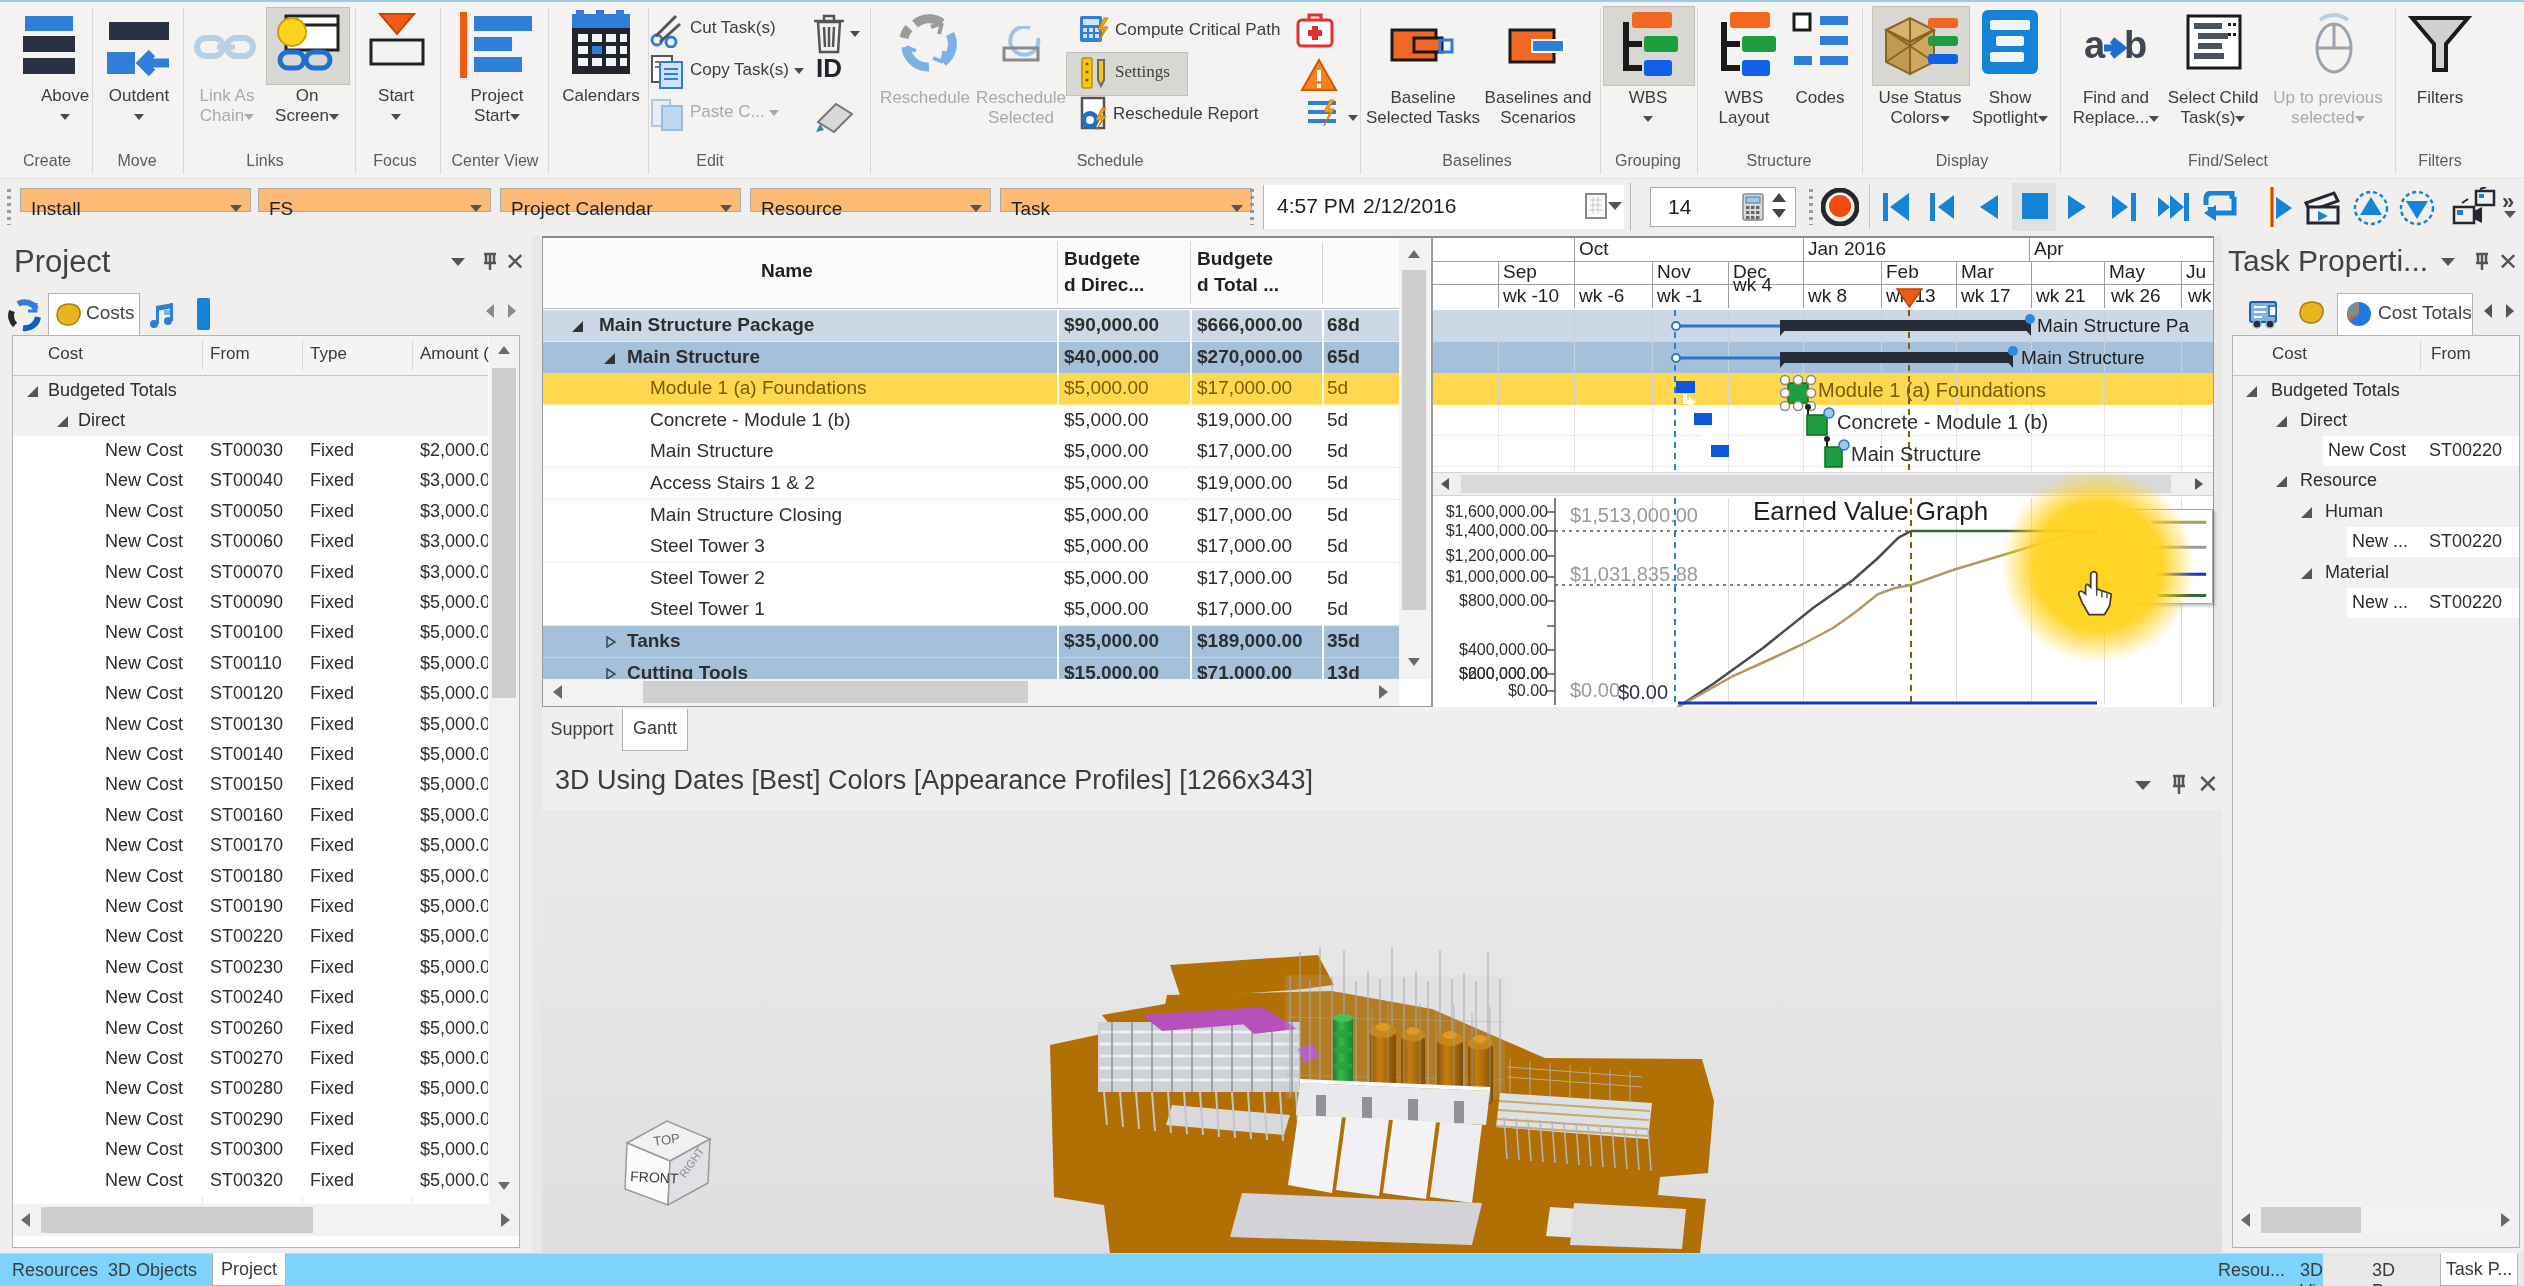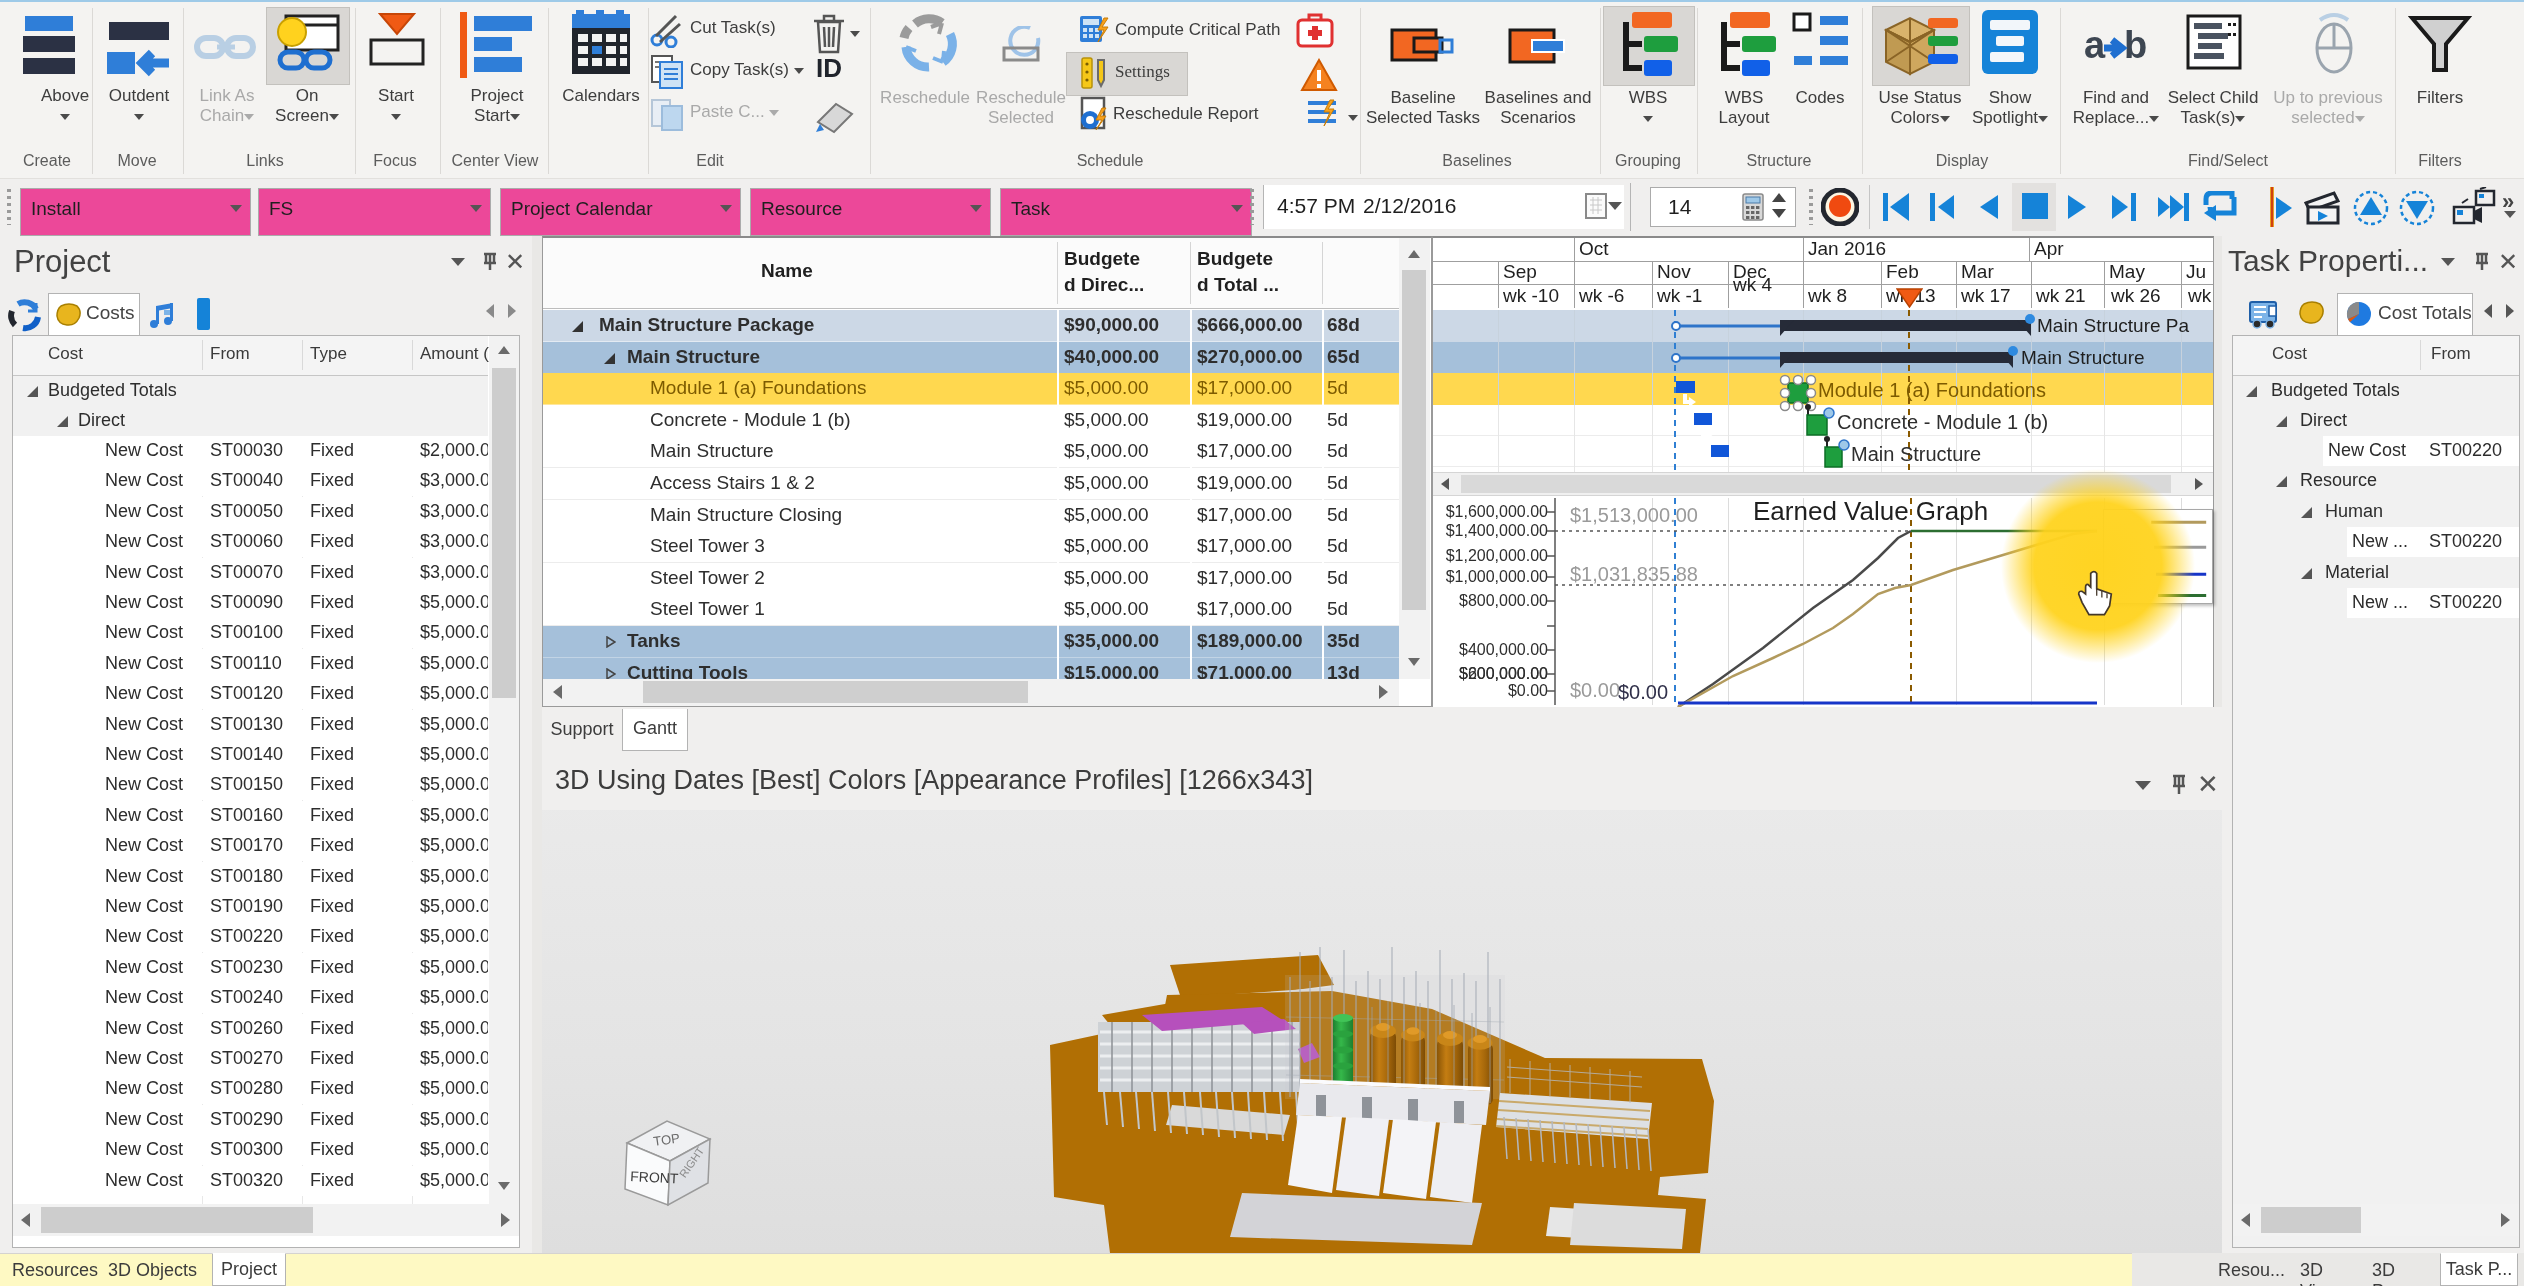--- a/index.html
+++ b/index.html
@@ -2,21 +2,21 @@
 <html><head><meta charset="utf-8">
 <style>
 html,body{margin:0;padding:0;width:2524px;height:1286px;overflow:hidden;background:#e9e8e6;font-family:"Liberation Sans",sans-serif;}
 .abs{position:absolute;}
 .rb{position:absolute;text-align:center;color:#3d3d3d;font-size:17px;line-height:20px;}
 .gl{position:absolute;color:#5c5c5c;font-size:16px;text-align:center;}
 .vsep{position:absolute;width:1px;background:#dbd9d6;top:6px;height:166px;}
 .dis{color:#a9a9a9;}
 .caret{display:inline-block;width:0;height:0;border-left:5px solid transparent;border-right:5px solid transparent;border-top:6px solid #4a4a4a;vertical-align:middle;}
 .caretg{display:inline-block;width:0;height:0;border-left:5px solid transparent;border-right:5px solid transparent;border-top:6px solid #aaa;vertical-align:middle;}
-.combo{position:absolute;top:9px;height:48px;background:#ec4899;border:1px solid #ababab;font-size:19px;color:#1f1f1f;line-height:40px;padding-left:10px;box-sizing:border-box;}
+.combo{position:absolute;top:9px;height:24px;background:#fdba74;border:1px solid #ababab;font-size:19px;color:#1f1f1f;line-height:40px;padding-left:10px;box-sizing:border-box;}
 .combo .dd{position:absolute;right:8px;top:16px;width:0;height:0;border-left:6px solid transparent;border-right:6px solid transparent;border-top:7px solid #555;}
 .lr{position:absolute;left:0;width:475px;height:30px;background:#fff;}
 .lr i{position:absolute;top:4px;font-style:normal;font-size:18px;color:#2d2d2d;white-space:nowrap;}
 .lrg{background:#f1f1f1;}
 .tri{position:absolute;top:10px;}
 .tri2{position:absolute;}
 .tt{position:absolute;left:0;width:856px;height:31px;background:#fff;border-bottom:1px solid #ececec;}
 .tt i{position:absolute;top:4px;font-style:normal;font-size:19px;color:#2e2e2e;white-space:nowrap;}
 .ts1{background:#ccd8e6;border-bottom:1px solid #e3eaf2;}
 .ts2{background:#a5c0da;border-bottom:1px solid #c2d4e5;}
@@ -1294,21 +1294,21 @@
 <path d="M85 696 L125 674 L168 692 L128 714 Z" fill="#f0f1f3" stroke="#9a9a9a" stroke-width="1.5"></path>
 <path d="M85 696 L128 714 L126 758 L83 742 Z" fill="#fafbfc" stroke="#9a9a9a" stroke-width="1.5"></path>
 <path d="M128 714 L168 692 L166 736 L126 758 Z" fill="#dfe1e5" stroke="#9a9a9a" stroke-width="1.5"></path>
 <text x="112" y="699" font-size="13" fill="#6a6a6a" transform="rotate(-8 112 699)">TOP</text>
 <text x="88" y="734" font-size="14" fill="#3c3c3c" transform="rotate(3 88 734)">FRONT</text>
 <text x="140" y="730" font-size="11" fill="#8a8a8a" transform="rotate(-55 143 728)">RIGHT</text>
 </g>
 </svg>
 </div>
 
-<div class="abs" id="sbar" style="left:0;top:1253px;width:2132px;height:33px;background:#fef9c3;border-top:1px solid #d5d3d0;box-sizing:border-box;font-size:18px;color:#3c3c3c;">
+<div class="abs" id="sbar" style="left:0;top:1253px;width:2323px;height:33px;background:#7dd3fc;border-top:1px solid #d5d3d0;box-sizing:border-box;font-size:18px;color:#3c3c3c;">
 <span class="abs" style="left:12px;top:6px;">Resources</span>
 <span class="abs" style="left:108px;top:6px;">3D Objects</span>
 <div class="abs" style="left:212px;top:-1px;width:74px;height:33px;background:#fff;border:1px solid #b3b3b3;border-top:1px solid #fff;box-sizing:border-box;text-align:center;line-height:30px;">Project</div>
 <span class="abs" style="left:2218px;top:6px;">Resou...</span>
 <span class="abs" style="left:2300px;top:6px;">3D Vi...</span>
 <span class="abs" style="left:2372px;top:6px;">3D Pr...</span>
 <div class="abs" style="left:2440px;top:-1px;width:78px;height:33px;background:#fff;border:1px solid #b3b3b3;border-top:1px solid #fff;box-sizing:border-box;text-align:center;line-height:30px;">Task P...</div>
 </div>
 
 </body></html>

